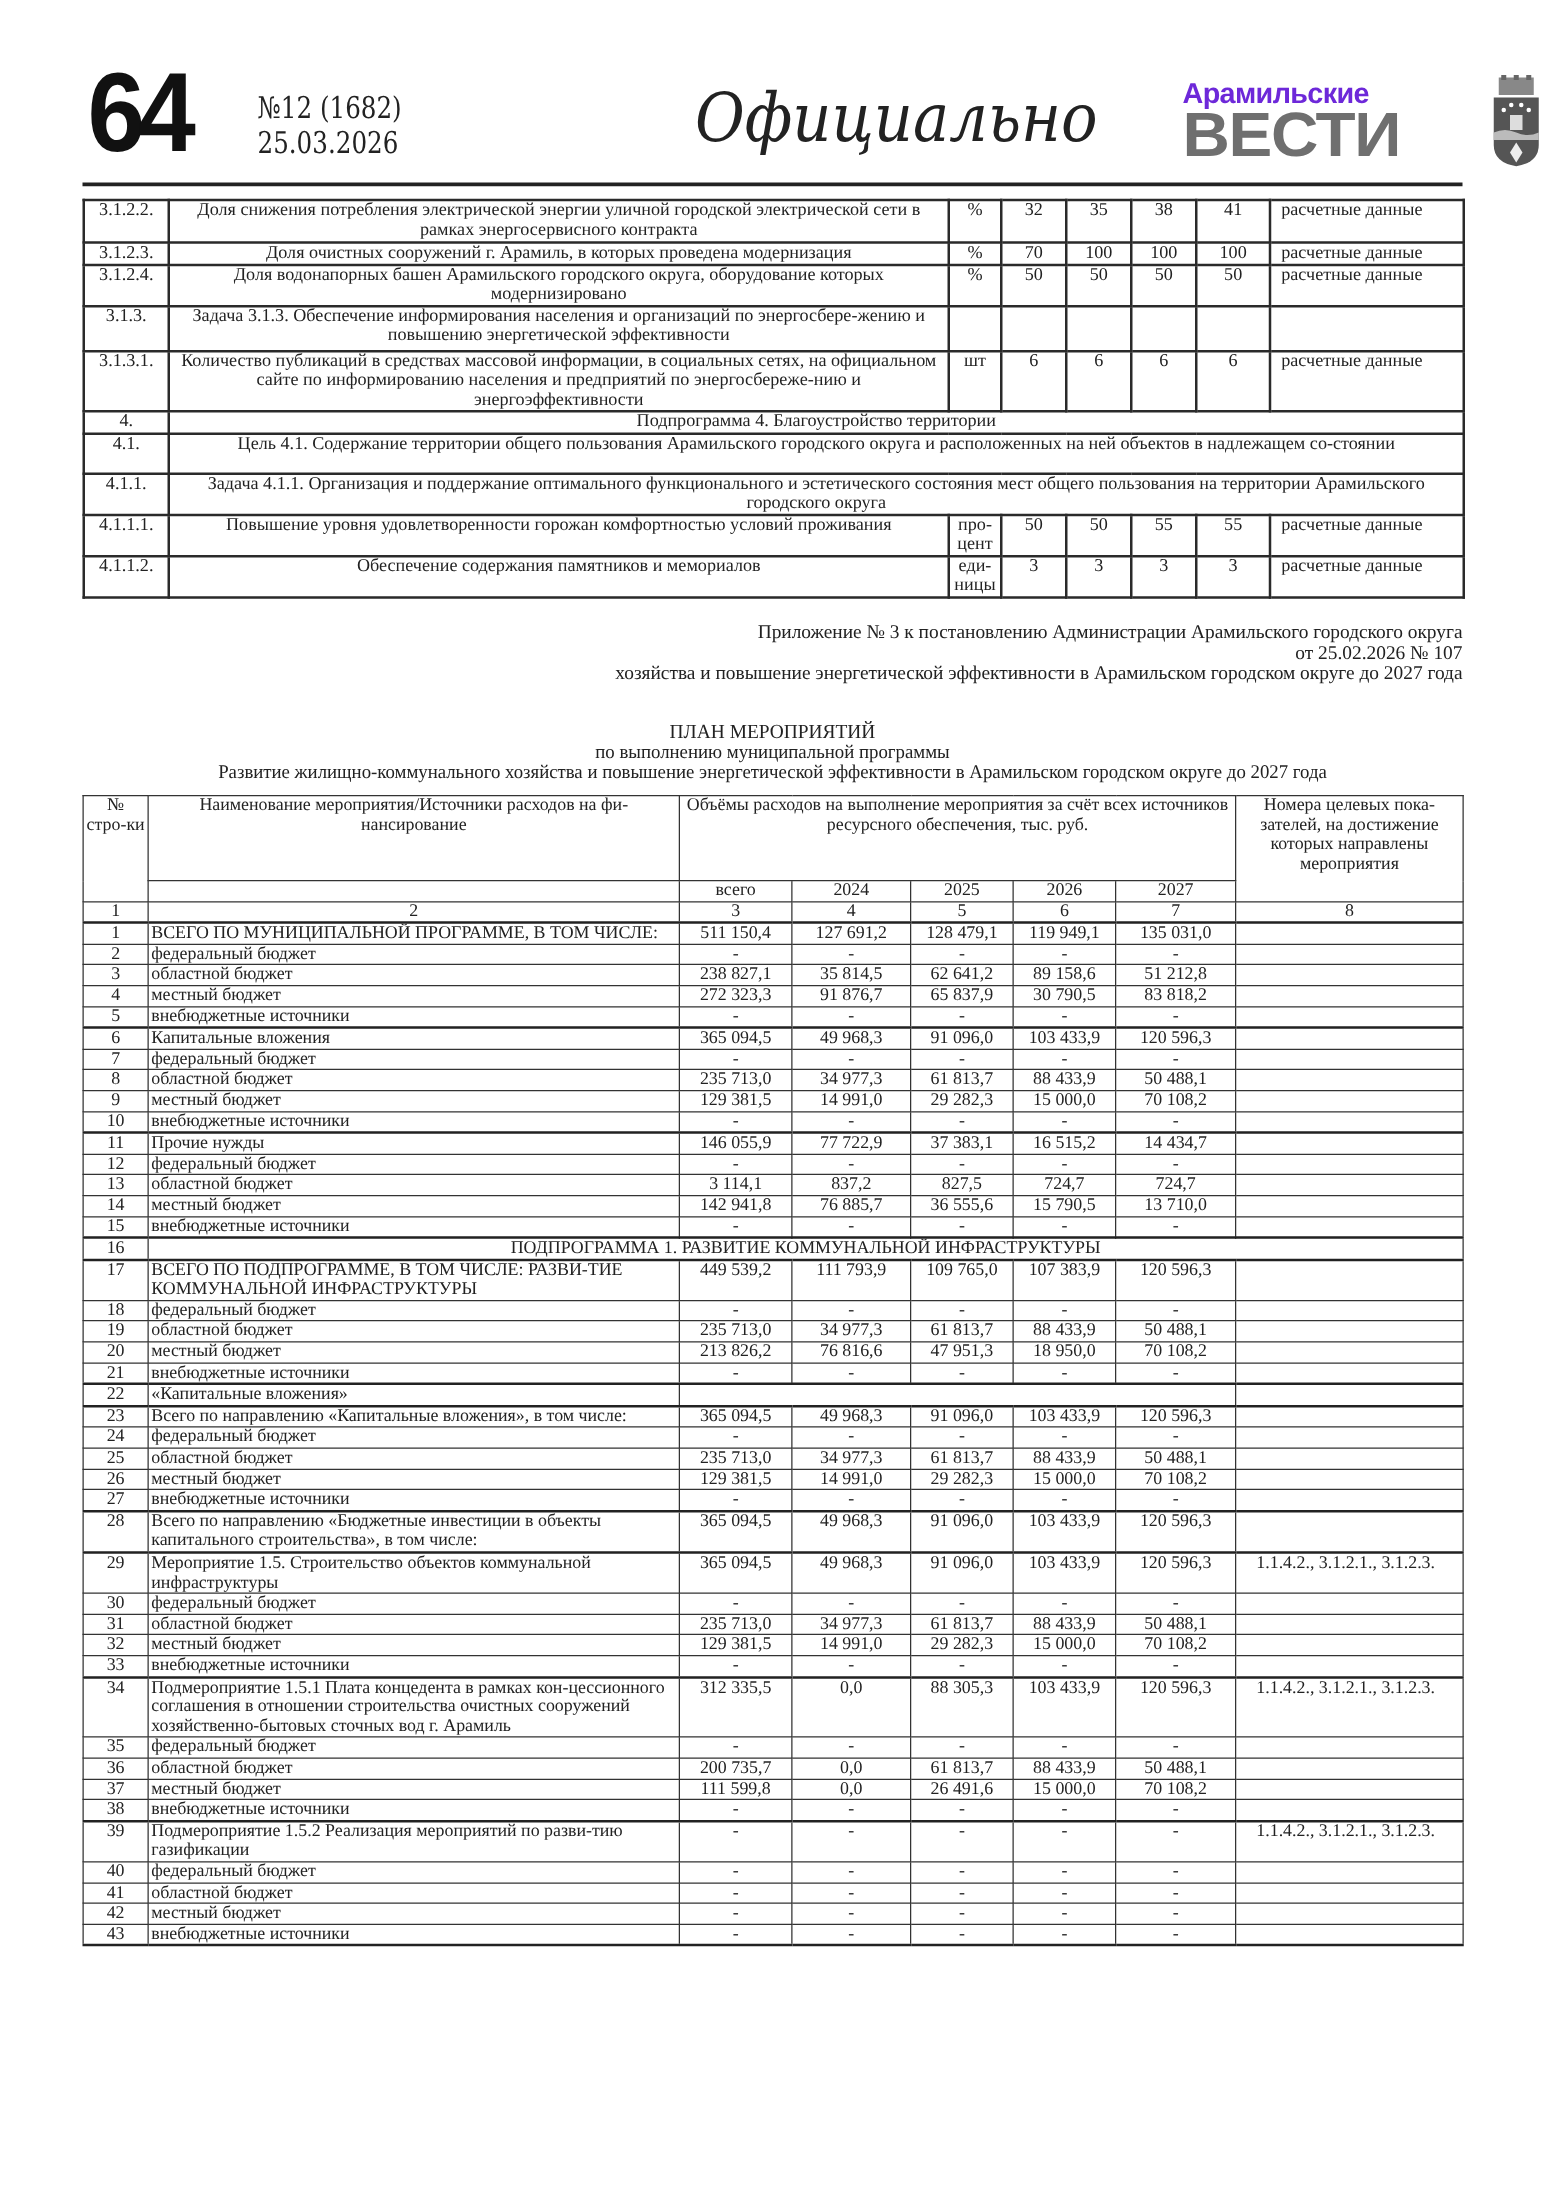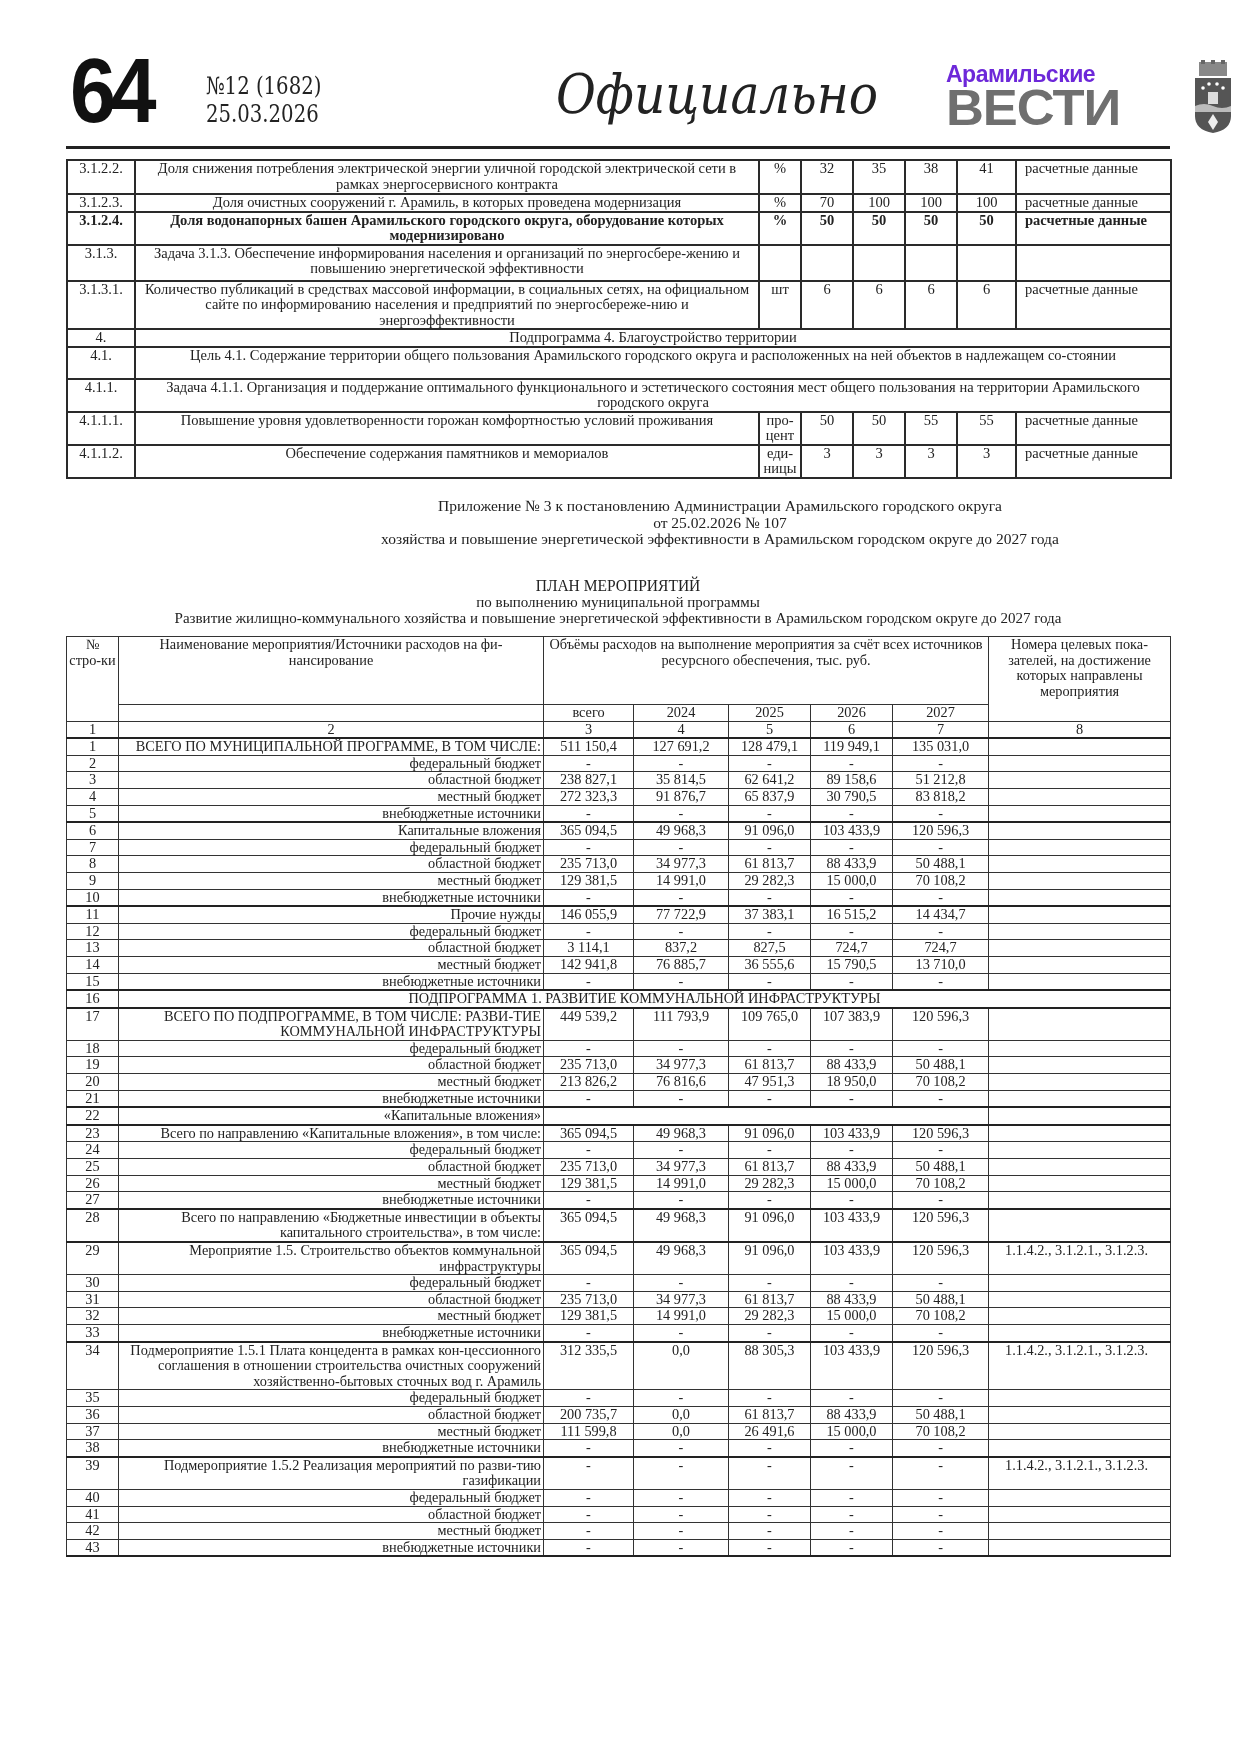--- a/index.html
+++ b/index.html
@@ -17,31 +17,31 @@
   .crest { position:absolute; left:1125px; top:2px; width:44px; height:74px; }
   .rule { position:absolute; left:66px; top:146px; width:1104px; height:3px; background:#222; }
 
   table { border-collapse:collapse; position:absolute; table-layout:fixed; font-size:14.5px; line-height:15.5px; }
   td { border:1.5px solid #333; padding:0 3px; vertical-align:top; text-align:center; overflow:hidden; }
   .t1 { left:66px; top:159px; width:1104px; }
   .t1 td { border:2px solid #2a2a2a; }
   .t1 td.txt { text-align:center; }
   .t1 td.src { text-align:left; padding-left:8px; }
 
-  .appendix { position:absolute; right:71px; top:498px; text-align:center; font-size:15.5px; line-height:16.5px; width:900px; }
+  .appendix { position:absolute; right:71px; top:498px; text-align:right; font-size:15.5px; line-height:16.5px; width:900px; }
   .appendix p { margin:0; }
   .plan-title { position:absolute; left:66px; top:578px; width:1104px; text-align:center; font-size:15.5px; line-height:16px; transform:scaleX(0.97); }
   .plan-title p { margin:0; }
   .plan-title .main { font-size:16px; }
 
   .t2 { left:66px; top:636px; width:1104px; font-family:"Liberation Serif", serif; }
   .t2 td { font-size:14.3px; line-height:15.6px; padding:0 2px; border:1px solid #333; border-left:1.5px solid #333; border-right:1.5px solid #333; }
   .t2 tr.thick td { border-top:2.5px solid #222; }
   .t2 td.num { text-align:center; }
-  .t2 td.name { text-align:right; }
+  .t2 td.name { text-align:left; }
   .t2 td.v { text-align:center; }
   .t2 td.ind { text-align:left; padding-left:16px; }
   .t2 .outer-bottom td { border-bottom:2.5px solid #222; }
 </style>
 </head>
 <body>
 
 <div class="masthead">
   <div class="page-num">64</div>
   <div class="issue">
@@ -95,21 +95,21 @@
       <tr style="height: 16px;">
         <td>3.1.2.3.</td>
         <td class="txt">Доля очистных сооружений г. Арамиль, в которых проведена модернизация</td>
         <td>%</td>
         <td>70</td>
         <td>100</td>
         <td>100</td>
         <td>100</td>
         <td class="src">расчетные данные</td>
       </tr>
-      <tr style="height: 32px; font-weight: bold;">
+      <tr style="height: 32px;">
         <td>3.1.2.4.</td>
         <td class="txt">Доля водонапорных башен Арамильского городского округа, оборудование которых модернизировано</td>
         <td>%</td>
         <td>50</td>
         <td>50</td>
         <td>50</td>
         <td>50</td>
         <td class="src">расчетные данные</td>
       </tr>
       <tr style="height: 36px; font-family: Liberation Serif, serif;">

